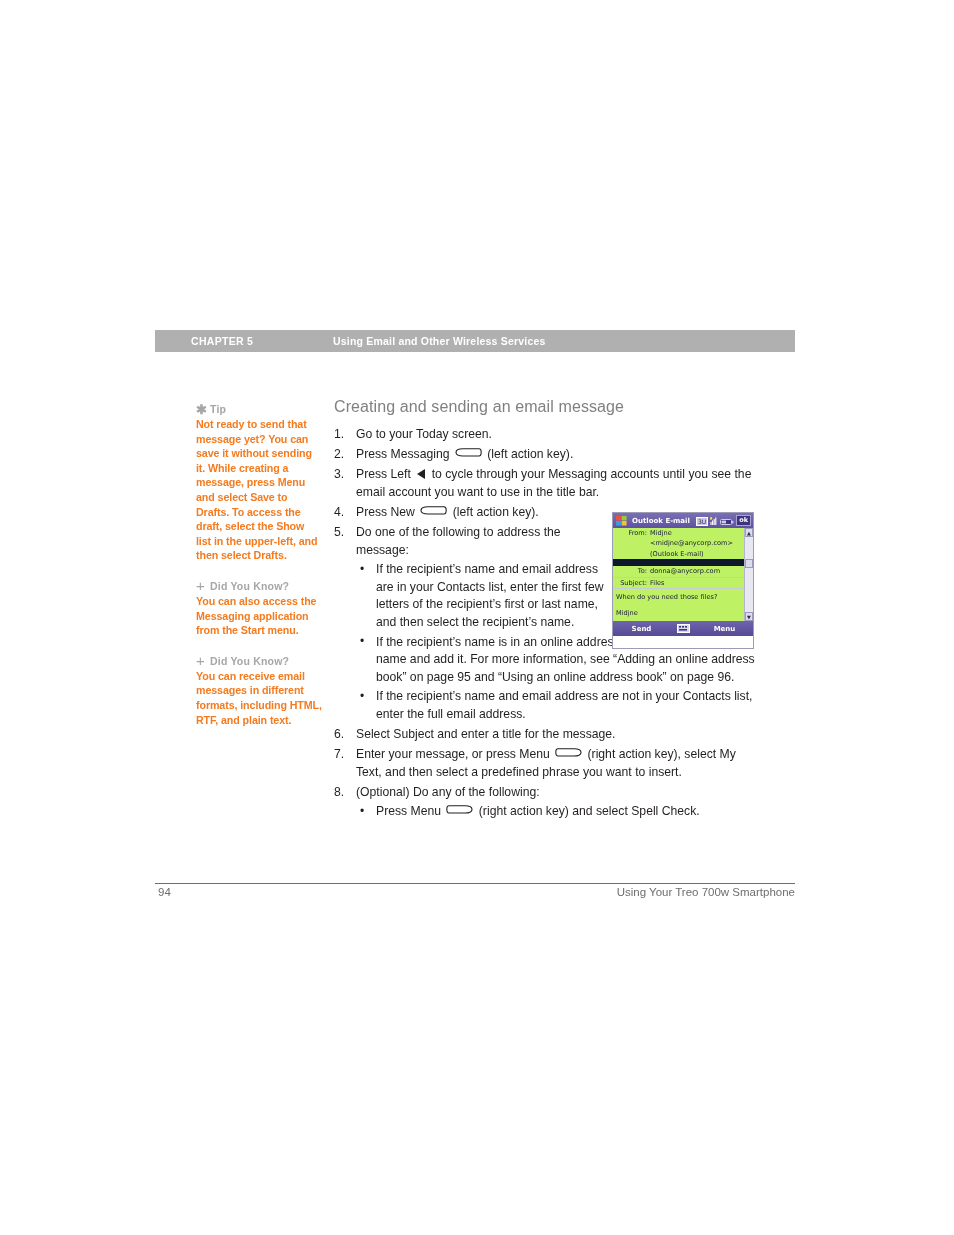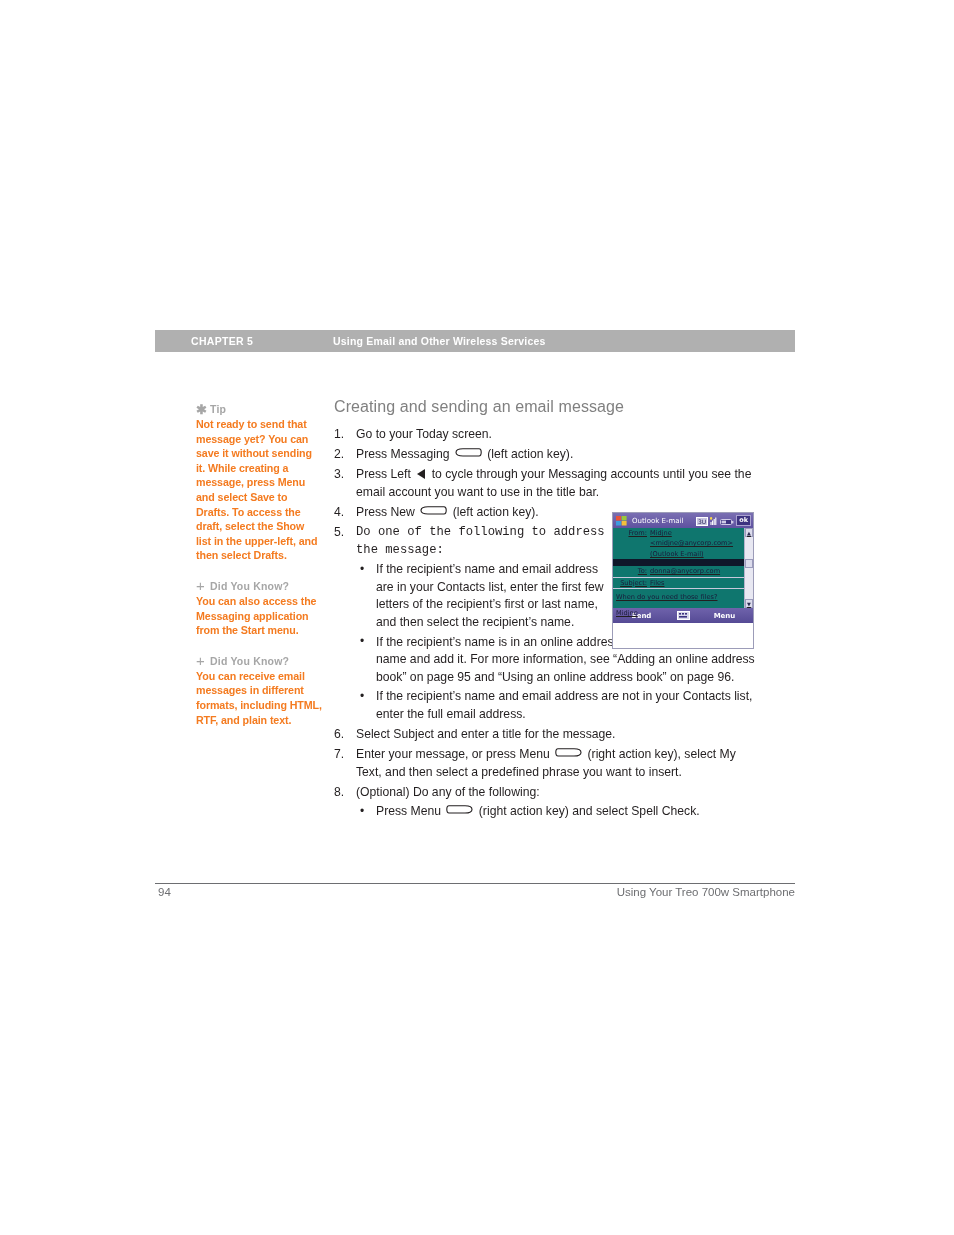--- a/index.html
+++ b/index.html
@@ -137,21 +137,21 @@
     margin-bottom: 2px;
   }
   ul.bullets > li::before {
     content: "\2022";
     position: absolute;
     left: 4px;
     top: -0.5px;
     font-size: 12px;
   }
 
-  .narrow { width: 255px; font-family: Liberation Mono, monospace; }
+  .narrow { width: 255px; }
 
   
   .akey {
     display: inline-block;
     width: 27px;
     height: 9px;
     vertical-align: 1px;
     position: relative;
     margin: 0 2px;
   }
@@ -192,21 +192,21 @@
   .dev-start {
     width: 13px; height: 12px;
     flex: none;
     display: flex;
     align-items: center;
     justify-content: center;
   }
   .dev-title-text {
     color: #ffffff;
     font-size: 7px;
-    font-weight: normal;
+    font-weight: bold;
     margin-left: 4px;
     flex: 1;
     white-space: nowrap;
     overflow: hidden;
   }
   .dev-status {
     display: flex;
     align-items: center;
     gap: 2px;
     flex: none;
@@ -219,24 +219,23 @@
     color: #ffffff;
     font-size: 6.5px;
     font-weight: bold;
     padding: 1px 2px;
     line-height: 7px;
     border: 1px solid #a9a1d0;
   }
 
   .dev-body {
     position: relative;
-    height: 80px;
-    background: #0f766e;
-    display: flex;
-    text-decoration: underline;
+    height: 93px;
+    background: #bef264;
+    display: flex;
   }
   .dev-fields {
     flex: 1;
     min-width: 0;
   }
   .fld {
     display: flex;
     font-size: 6.6px;
     color: #1a1a3a;
     line-height: 8.4px;

